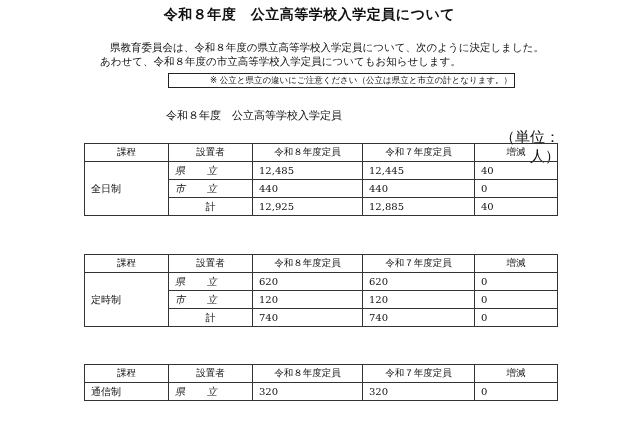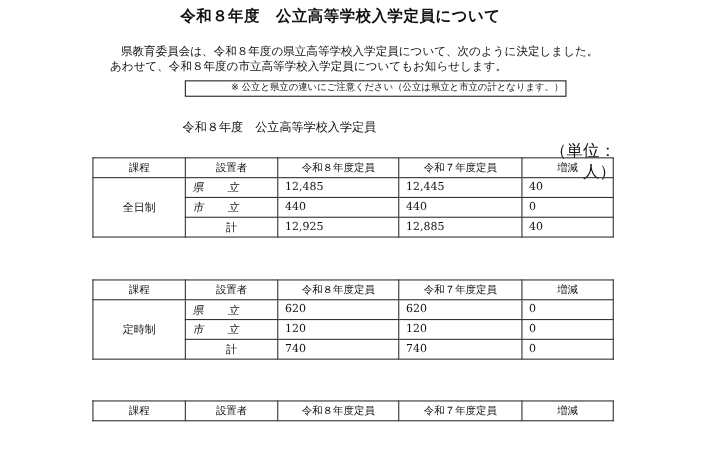--- a/index.html
+++ b/index.html
@@ -18,21 +18,21 @@
                  font-size:11px; font-family:"DejaVu Serif", serif; }
     .unit { position:absolute; top:128px; left:490px; width:70px; text-align:right;
             font-size:15px; font-family:"DejaVu Serif", serif; }
     table.q { position:absolute; left:84px; width:473px; border-collapse:collapse;
               font-size:10px; font-family:"DejaVu Serif", serif; table-layout:fixed;padding-left:16px; }
     table.q td, table.q th { border:1px solid #333; height:17px; padding:0 6px;
               font-weight:normal; white-space:nowrap; }
     table.q th { text-align:center; font-family:"DejaVu Sans", sans-serif; font-size:9.5px; }
     table.q td.c { text-align:center; }
     table.q td.n { text-align:left; padding-right:10px; }
-    table.q td.course { text-align:center; font-family:"DejaVu Sans", sans-serif; }
+    table.q td.course { text-align:left; font-family:"DejaVu Sans", sans-serif; }
     table.q td.est { text-align:left; letter-spacing:6px;font-style:italic; }
     table.q { border:1.5px solid #111; }
     col.c1 { width:84px; } col.c2 { width:84px; } col.c3 { width:110px; }
     col.c4 { width:112px; } col.c5 { width:83px; }
     #t1 { top:143px; } #t2 { top:254px; } #t3 { top:364px; }
   </style>
 </head>
 <body>
 
 <div class="title">令和８年度　公立高等学校入学定員について</div>
@@ -132,14 +132,21 @@
       <col class="c5">
     </colgroup>
   <tbody>
       <tr>
     <th>課程</th>
     <th>設置者</th>
     <th>令和８年度定員</th>
     <th>令和７年度定員</th>
     <th>増減</th>
   </tr>
+  <tr>
+    <td class="course">通信制</td>
+    <td class="est">県　立</td>
+    <td class="n">320</td>
+    <td class="n">320</td>
+    <td class="n">0</td>
+  </tr>
 </tbody>
   </table>
 
 </body></html>

